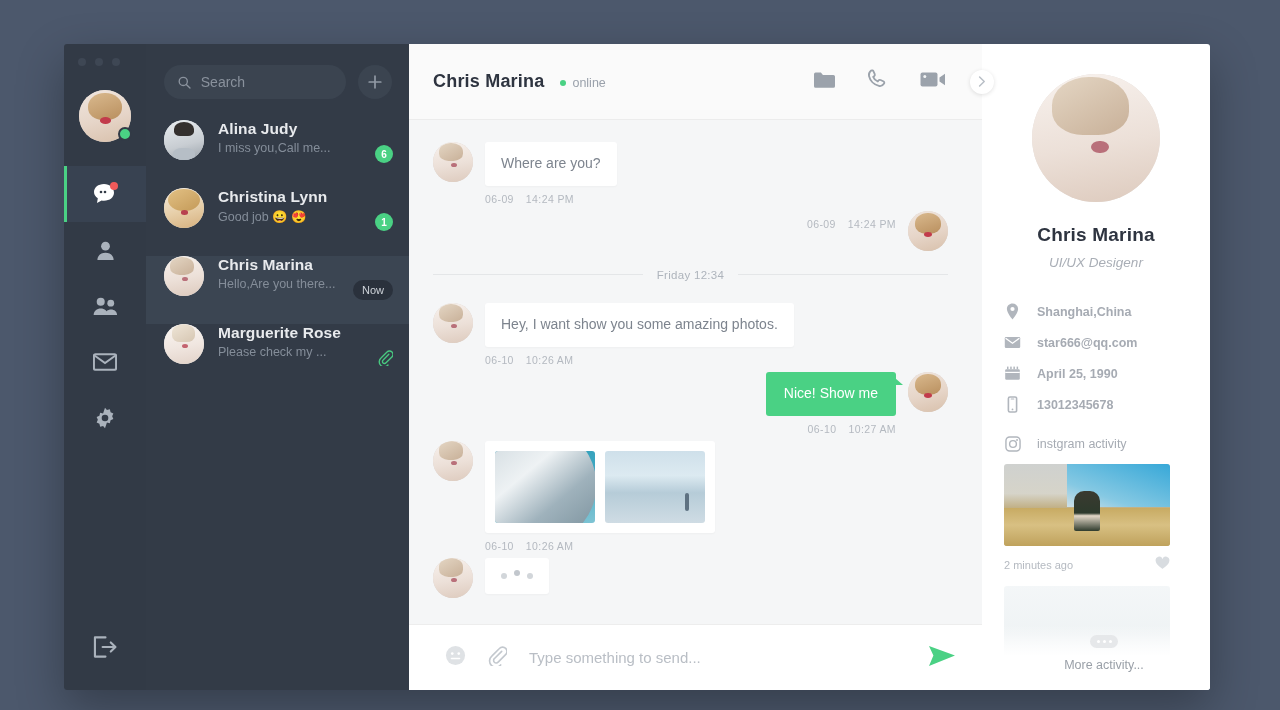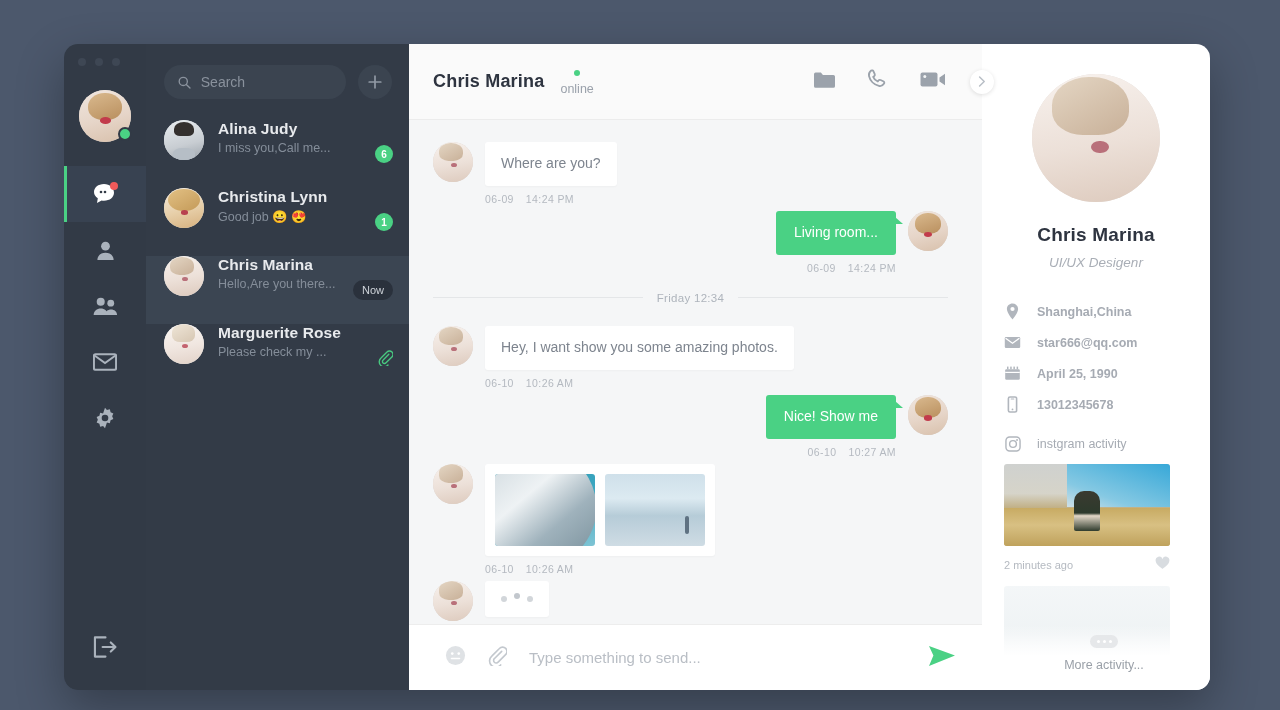--- a/index.html
+++ b/index.html
@@ -10,21 +10,21 @@
     font-family: "Liberation Sans", sans-serif;
     overflow: hidden;
   }
 
   
   .app-window {
     position: absolute;
     left: 64px; top: 44px;
     width: 1146px; height: 646px;
     display: flex;
-    border-radius: 14px;
+    border-radius: 3px;
     overflow: hidden;
     box-shadow: 0 18px 48px rgba(0,0,0,0.30);
   }
 
   
   .icon-rail {
     width: 82px;
     background: #323a46;
     position: relative;
     flex: 0 0 82px;
@@ -174,21 +174,21 @@
     padding: 0 36px 0 24px;
     border-bottom: 1px solid #ececec;
     position: relative;
   }
   .chat-title {
     font-size: 18px; font-weight: bold; color: #2e3440;
     letter-spacing: .2px;
   }
   .chat-status {
     display: flex; align-items: center; gap: 6px;
-    margin-left: 16px; margin-top: 3px; flex-direction: column;
+    margin-left: 16px; margin-top: 3px;
   }
   .chat-status .dot {
     width: 6px; height: 6px; border-radius: 50%;
     background: #4ad184;
   }
   .chat-status span { font-size: 12.5px; color: #9aa1ab; }
   .head-actions {
     margin-left: auto;
     display: flex; align-items: center; gap: 32px;
   }
@@ -629,21 +629,21 @@
         <div class="row in">
           <div class="msg-av">
             <div class="av-art av-d" style="position: relative; width: 100%; height: 100%;"></div>
           </div>
           <div class="msg-col"><div class="bubble-in">Where are you?</div><div class="stamp">
               <span>06-09</span>
               <span>14:24 PM</span>
             </div></div>
         </div>
         <div class="row out">
-          <div class="msg-col"><div class="bubble-out">Living room...</div><div class="stamp">
+          <div class="msg-col"><div class="stamp">
               <span>06-09</span>
               <span>14:24 PM</span>
             </div></div>
           <div class="msg-av">
             <div class="av-art av-a" style="position: relative; width: 100%; height: 100%;"></div>
           </div>
         </div>
         <div class="divider">
           <div class="ln"></div>
           <span>Friday 12:34</span>

